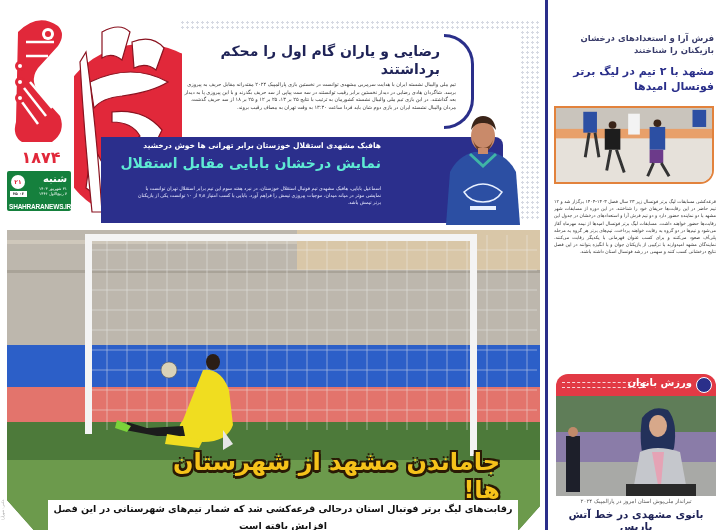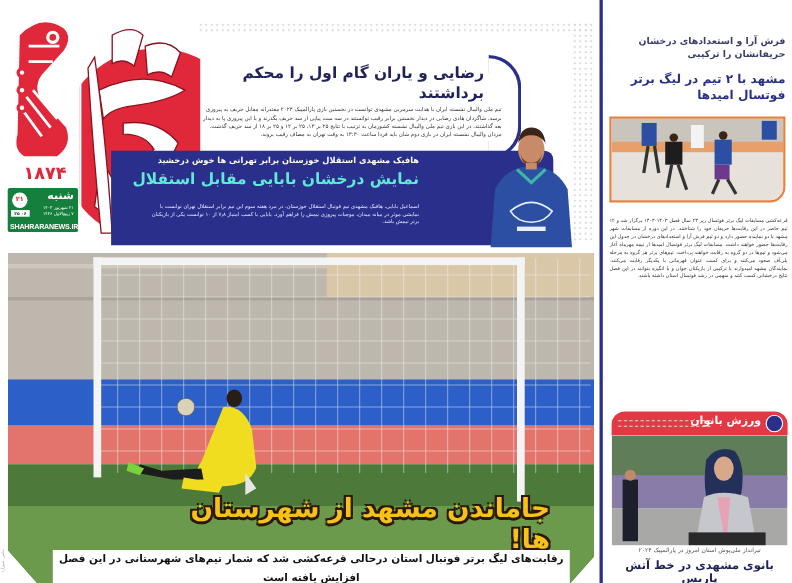--- a/index.html
+++ b/index.html
@@ -18,21 +18,21 @@
   .datebox .lines { position: absolute; left: 22px; top: 15px; right: 4px; font: 4px "DejaVu Sans", sans-serif; line-height: 5px; direction: rtl; }
   .datebox .site { position: absolute; left: 2px; bottom: 1px; right: 2px; font: bold 6.5px "Liberation Sans", sans-serif; text-align: center; letter-spacing: -0.2px; }
   .big-mark { position: absolute; left: 72px; top: 12px; width: 110px; height: 210px; }
   .big-mark svg { width: 100%; height: 100%; }
 
   
   .dotband { position: absolute; left: 180px; top: 20px; width: 360px; height: 10px;
     background-image: radial-gradient(#d6d9e2 1px, transparent 1.2px); background-size: 5px 5px; }
   .dotside { position: absolute; left: 520px; top: 20px; width: 20px; height: 200px;
     background-image: radial-gradient(#d6d9e2 1px, transparent 1.2px); background-size: 5px 5px; }
-  .story1 { position: absolute; left: 182px; top: 46px; width: 278px; height: 95px; direction: rtl; text-align: right; }
+  .story1 { position: absolute; left: 182px; top: 30px; width: 278px; height: 95px; direction: rtl; text-align: right; }
   .story1 .bracket { position: absolute; right: -14px; top: 4px; width: 30px; height: 95px; border: 3px solid #2a2f8a; border-left: none; border-radius: 0 40px 40px 0; }
   .story1 h2 { font: bold 14px "DejaVu Sans", sans-serif; color: #1f2357; padding-right: 20px; margin-top: 12px; line-height: 18px; }
   .story1 p { font: 5px "DejaVu Sans", sans-serif; color: #333; line-height: 7.5px; padding-right: 4px; margin-top: 3px; }
 
   
   .bluepanel { position: absolute; left: 101px; top: 137px; width: 402px; height: 86px; background: #2b2f8c; border-radius: 0 8px 8px 0; text-decoration: underline; }
   .bluepanel .kicker { position: absolute; right: 122px; top: 4px; font: bold 7.5px "DejaVu Sans", sans-serif; color: #fff; direction: rtl; }
   .bluepanel h2 { position: absolute; right: 122px; top: 18px; font: bold 14px "DejaVu Sans", sans-serif; color: #5eead4; direction: rtl; }
   .bluepanel p { position: absolute; right: 122px; top: 48px; width: 250px; font: 4.8px "DejaVu Sans", sans-serif; color: #e8eaff; line-height: 7px; direction: rtl; text-align: right; }
   .player-photo { position: absolute; left: 440px; top: 110px; width: 86px; height: 115px; }
@@ -167,21 +167,21 @@
     <path d="M160 204 L196 210 L192 218 L158 214 Z" fill="#f0dd20"></path>
     <path d="M216 200 L226 214 L216 220 Z" fill="#e6e6e6"></path>
   </svg>
 </div>
 <div class="photo-credit">عکس: شهرآرا</div>
 <div class="headline">جاماندن مشهد از شهرستان ها!</div>
 <div class="subline">رقابت‌های لیگ برتر فوتبال استان درحالی قرعه‌کشی شد که شمار تیم‌های شهرستانی در این فصل افزایش یافته است</div>
 
 <div class="col-divider"></div>
 <div class="sidebar">
-  <div class="sb-head1">فرش آرا و استعدادهای درخشان حریفانشان را ترکیبی</div>
+  <div class="sb-head1">فرش آرا و استعدادهای درخشان بازیکنان را شناختند</div>
   <div class="sb-head2">مشهد با ۲ تیم در لیگ برتر فوتسال امیدها</div>
   <div class="futsal-photo">
     <svg viewBox="0 0 160 78" preserveAspectRatio="none">
       <rect width="160" height="78" fill="#e6e1da"></rect>
       <rect y="0" width="160" height="26" fill="#c9c4bc"></rect>
       <rect y="22" width="160" height="10" fill="#e8a06a"></rect>
       <g fill="#2c4fa3">
           <rect x="28" y="4" width="14" height="22"></rect>
           <rect x="96" y="20" width="16" height="24"></rect>
           <rect x="140" y="2" width="14" height="18"></rect>

